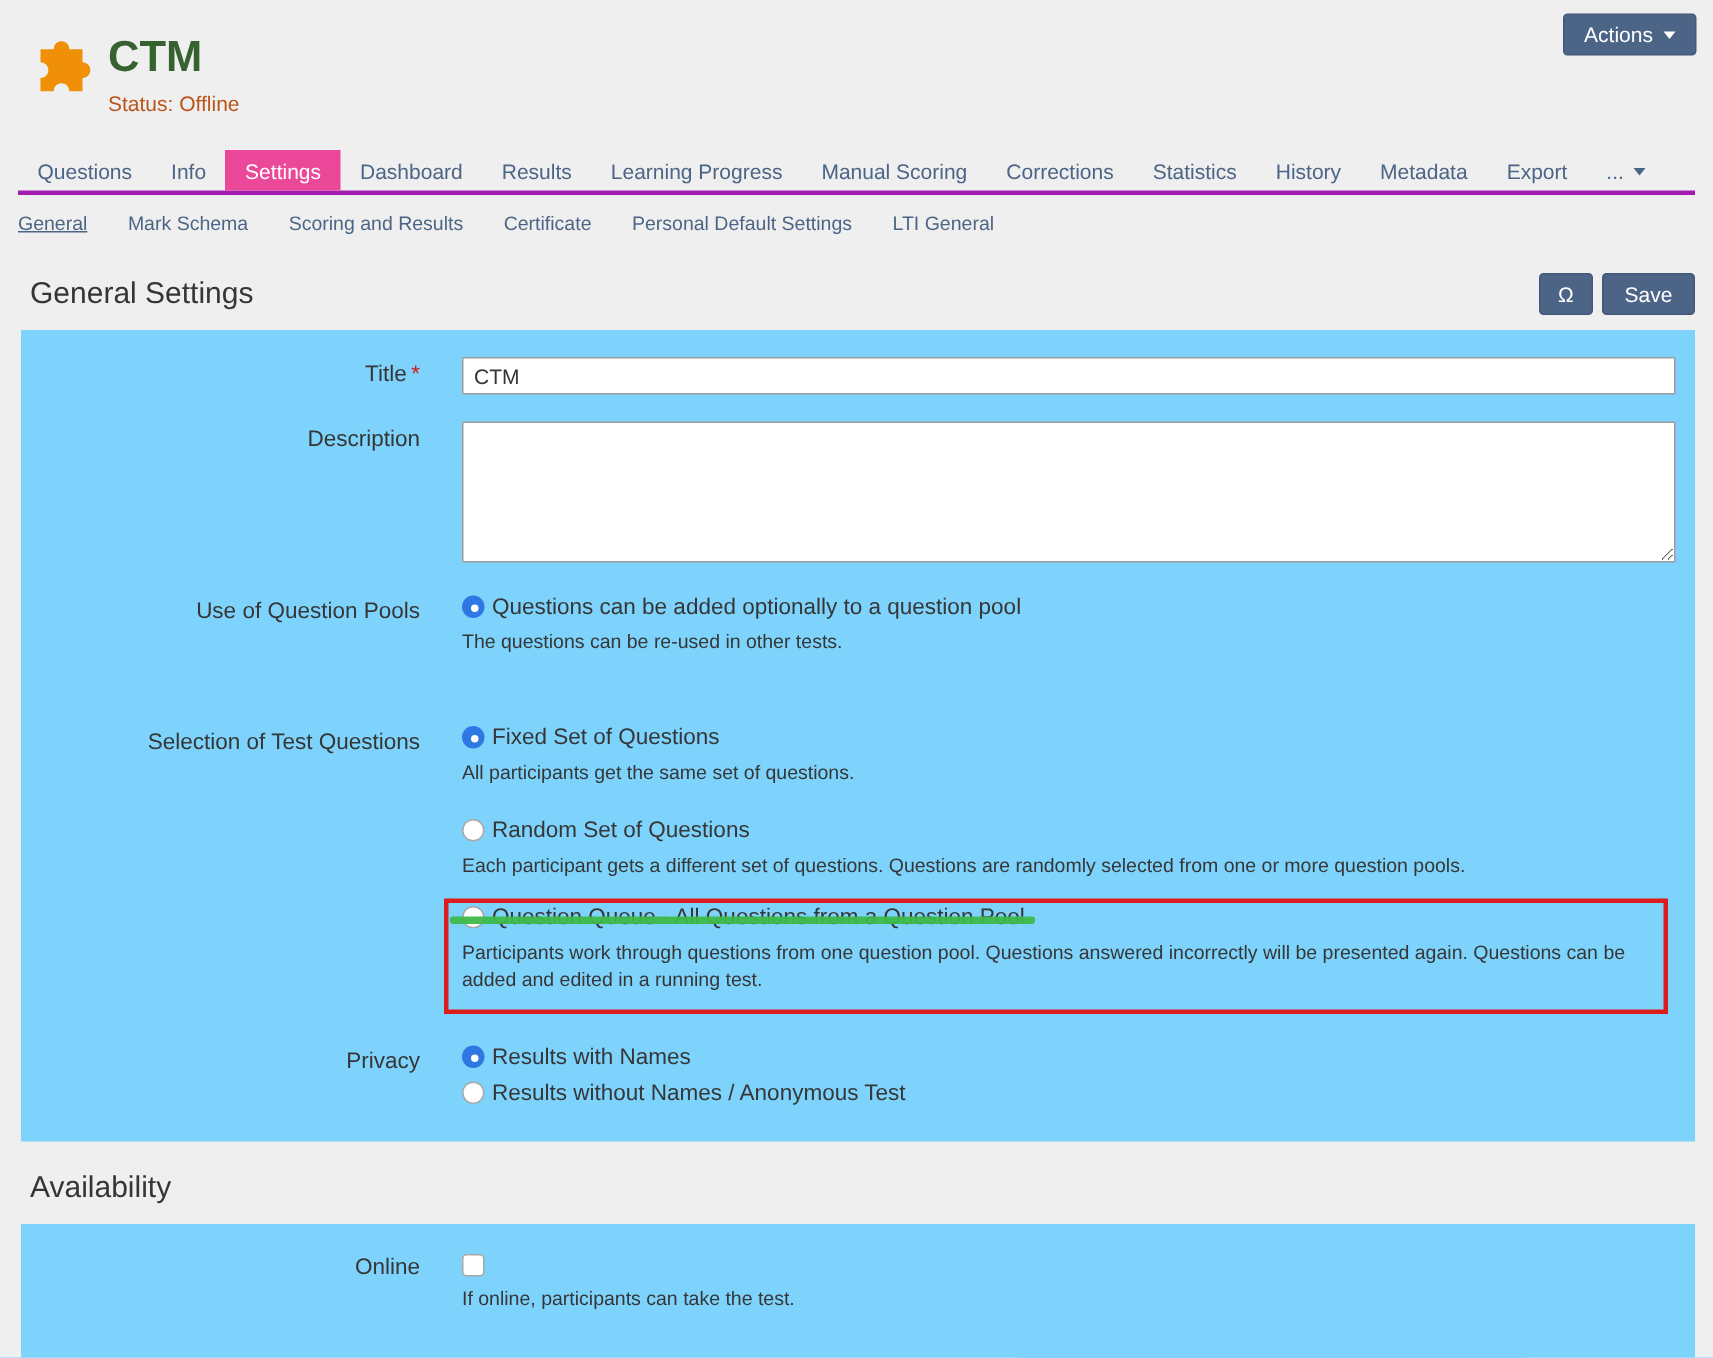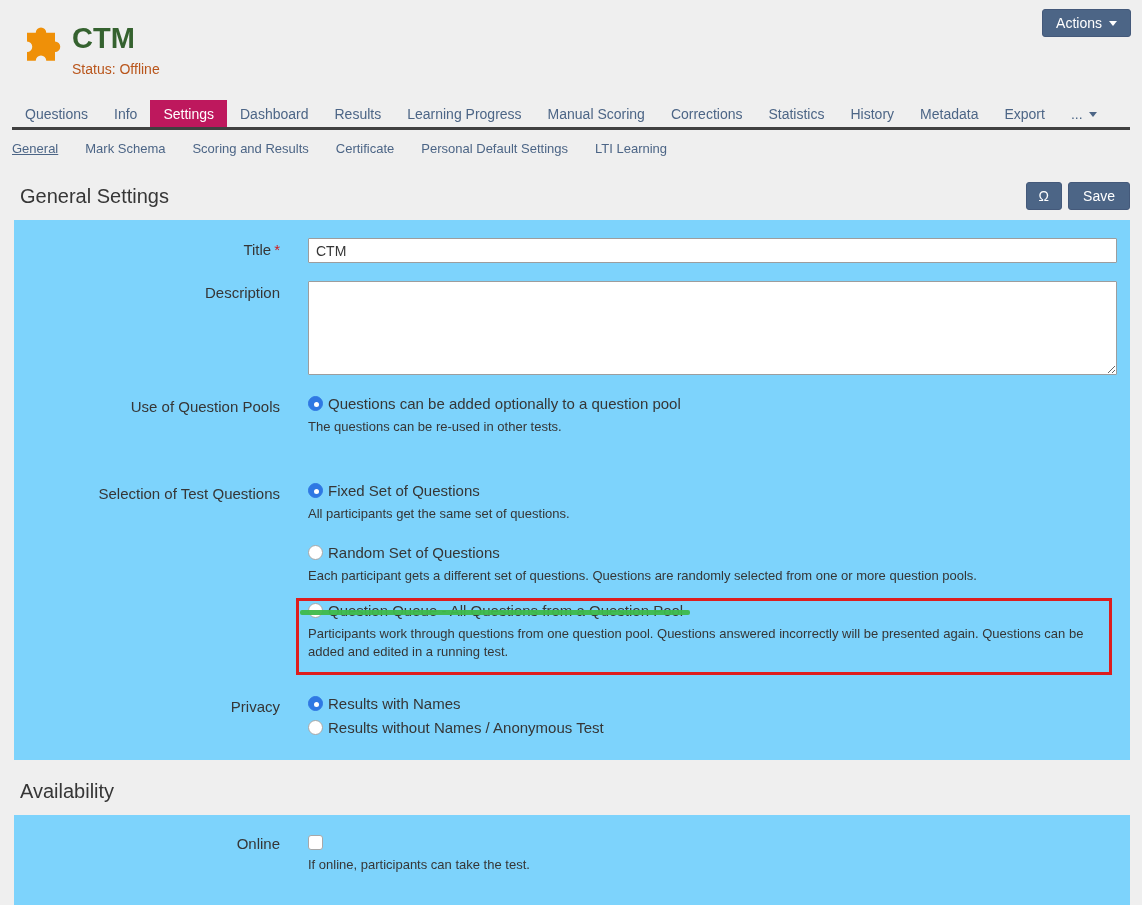--- a/index.html
+++ b/index.html
@@ -26,28 +26,28 @@
   }
   .caret-down {
     width:0; height:0; border-left:4px solid transparent; border-right:4px solid transparent;
     border-top:5px solid #fff; display:inline-block;
   }
   .caret-down.dark { border-top-color:#4c6586; }
 
   
   .tabbar {
     margin:10px 12px 0 12px;
-    border-bottom:3px solid #404040;
+    border-bottom:3px solid #a21caf;
     display:flex; align-items:flex-end;
   }
   .tab {
     font-size:14px; color:#4c6586; padding:6px 13px 5px 13px; cursor:pointer;
     white-space:nowrap; display:flex; align-items:center; gap:6px;
   }
-  .tab.active { background:#be185d; color:#fff; }
+  .tab.active { background:#ec4899; color:#fff; }
 
   .subtabbar { margin:9px 12px 0 12px; display:flex; }
   .subtab {
     font-size:13px; color:#4c6586; margin-right:27px; cursor:pointer; white-space:nowrap;
     padding:2px 0;
   }
   .subtab.active { text-decoration:underline; }
 
   
   .section-head {
@@ -180,21 +180,21 @@
     <span class="caret-down dark"></span>
   </div>
 </div>
 
 <div class="subtabbar">
   <div class="subtab active">General</div>
   <div class="subtab">Mark Schema</div>
   <div class="subtab">Scoring and Results</div>
   <div class="subtab">Certificate</div>
   <div class="subtab">Personal Default Settings</div>
-  <div class="subtab">LTI Learning</div>
+  <div class="subtab">LTI General</div>
 </div>
 
 <div class="section-head">
   <div class="section-title">General Settings</div>
   <div class="head-buttons">
     <button class="btn square">Ω</button>
     <button class="btn">Save</button>
   </div>
 </div>
 

